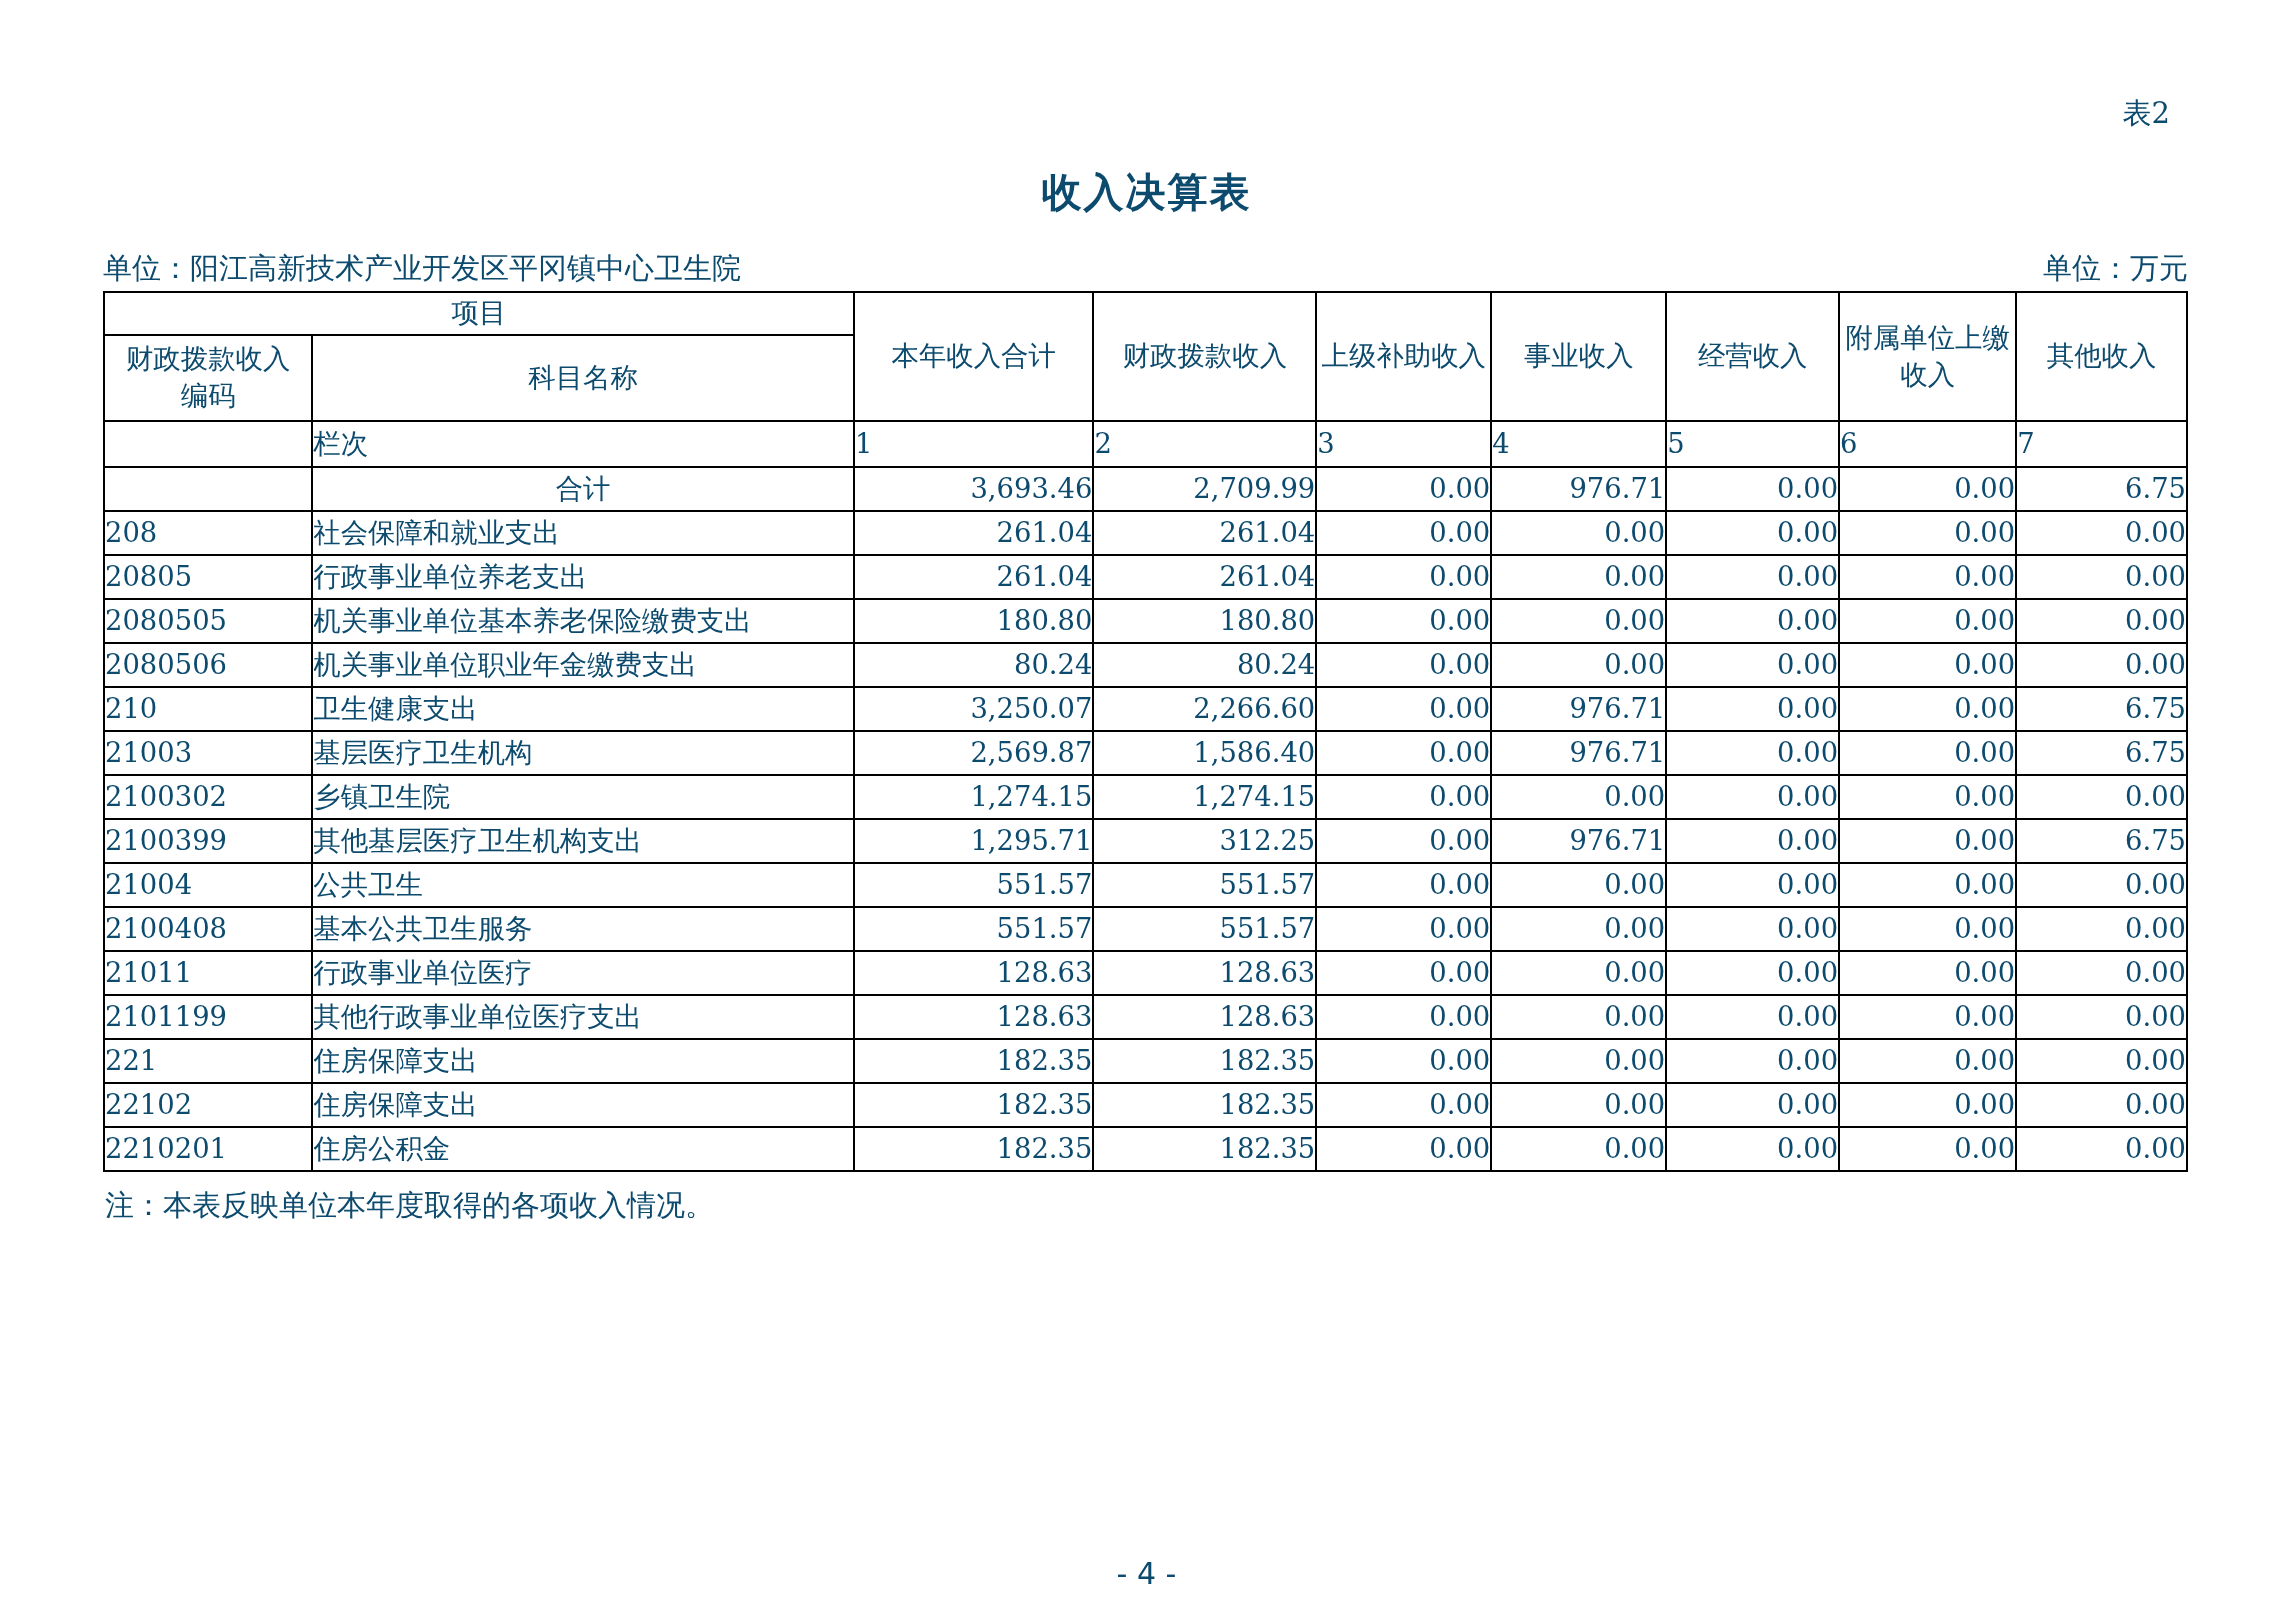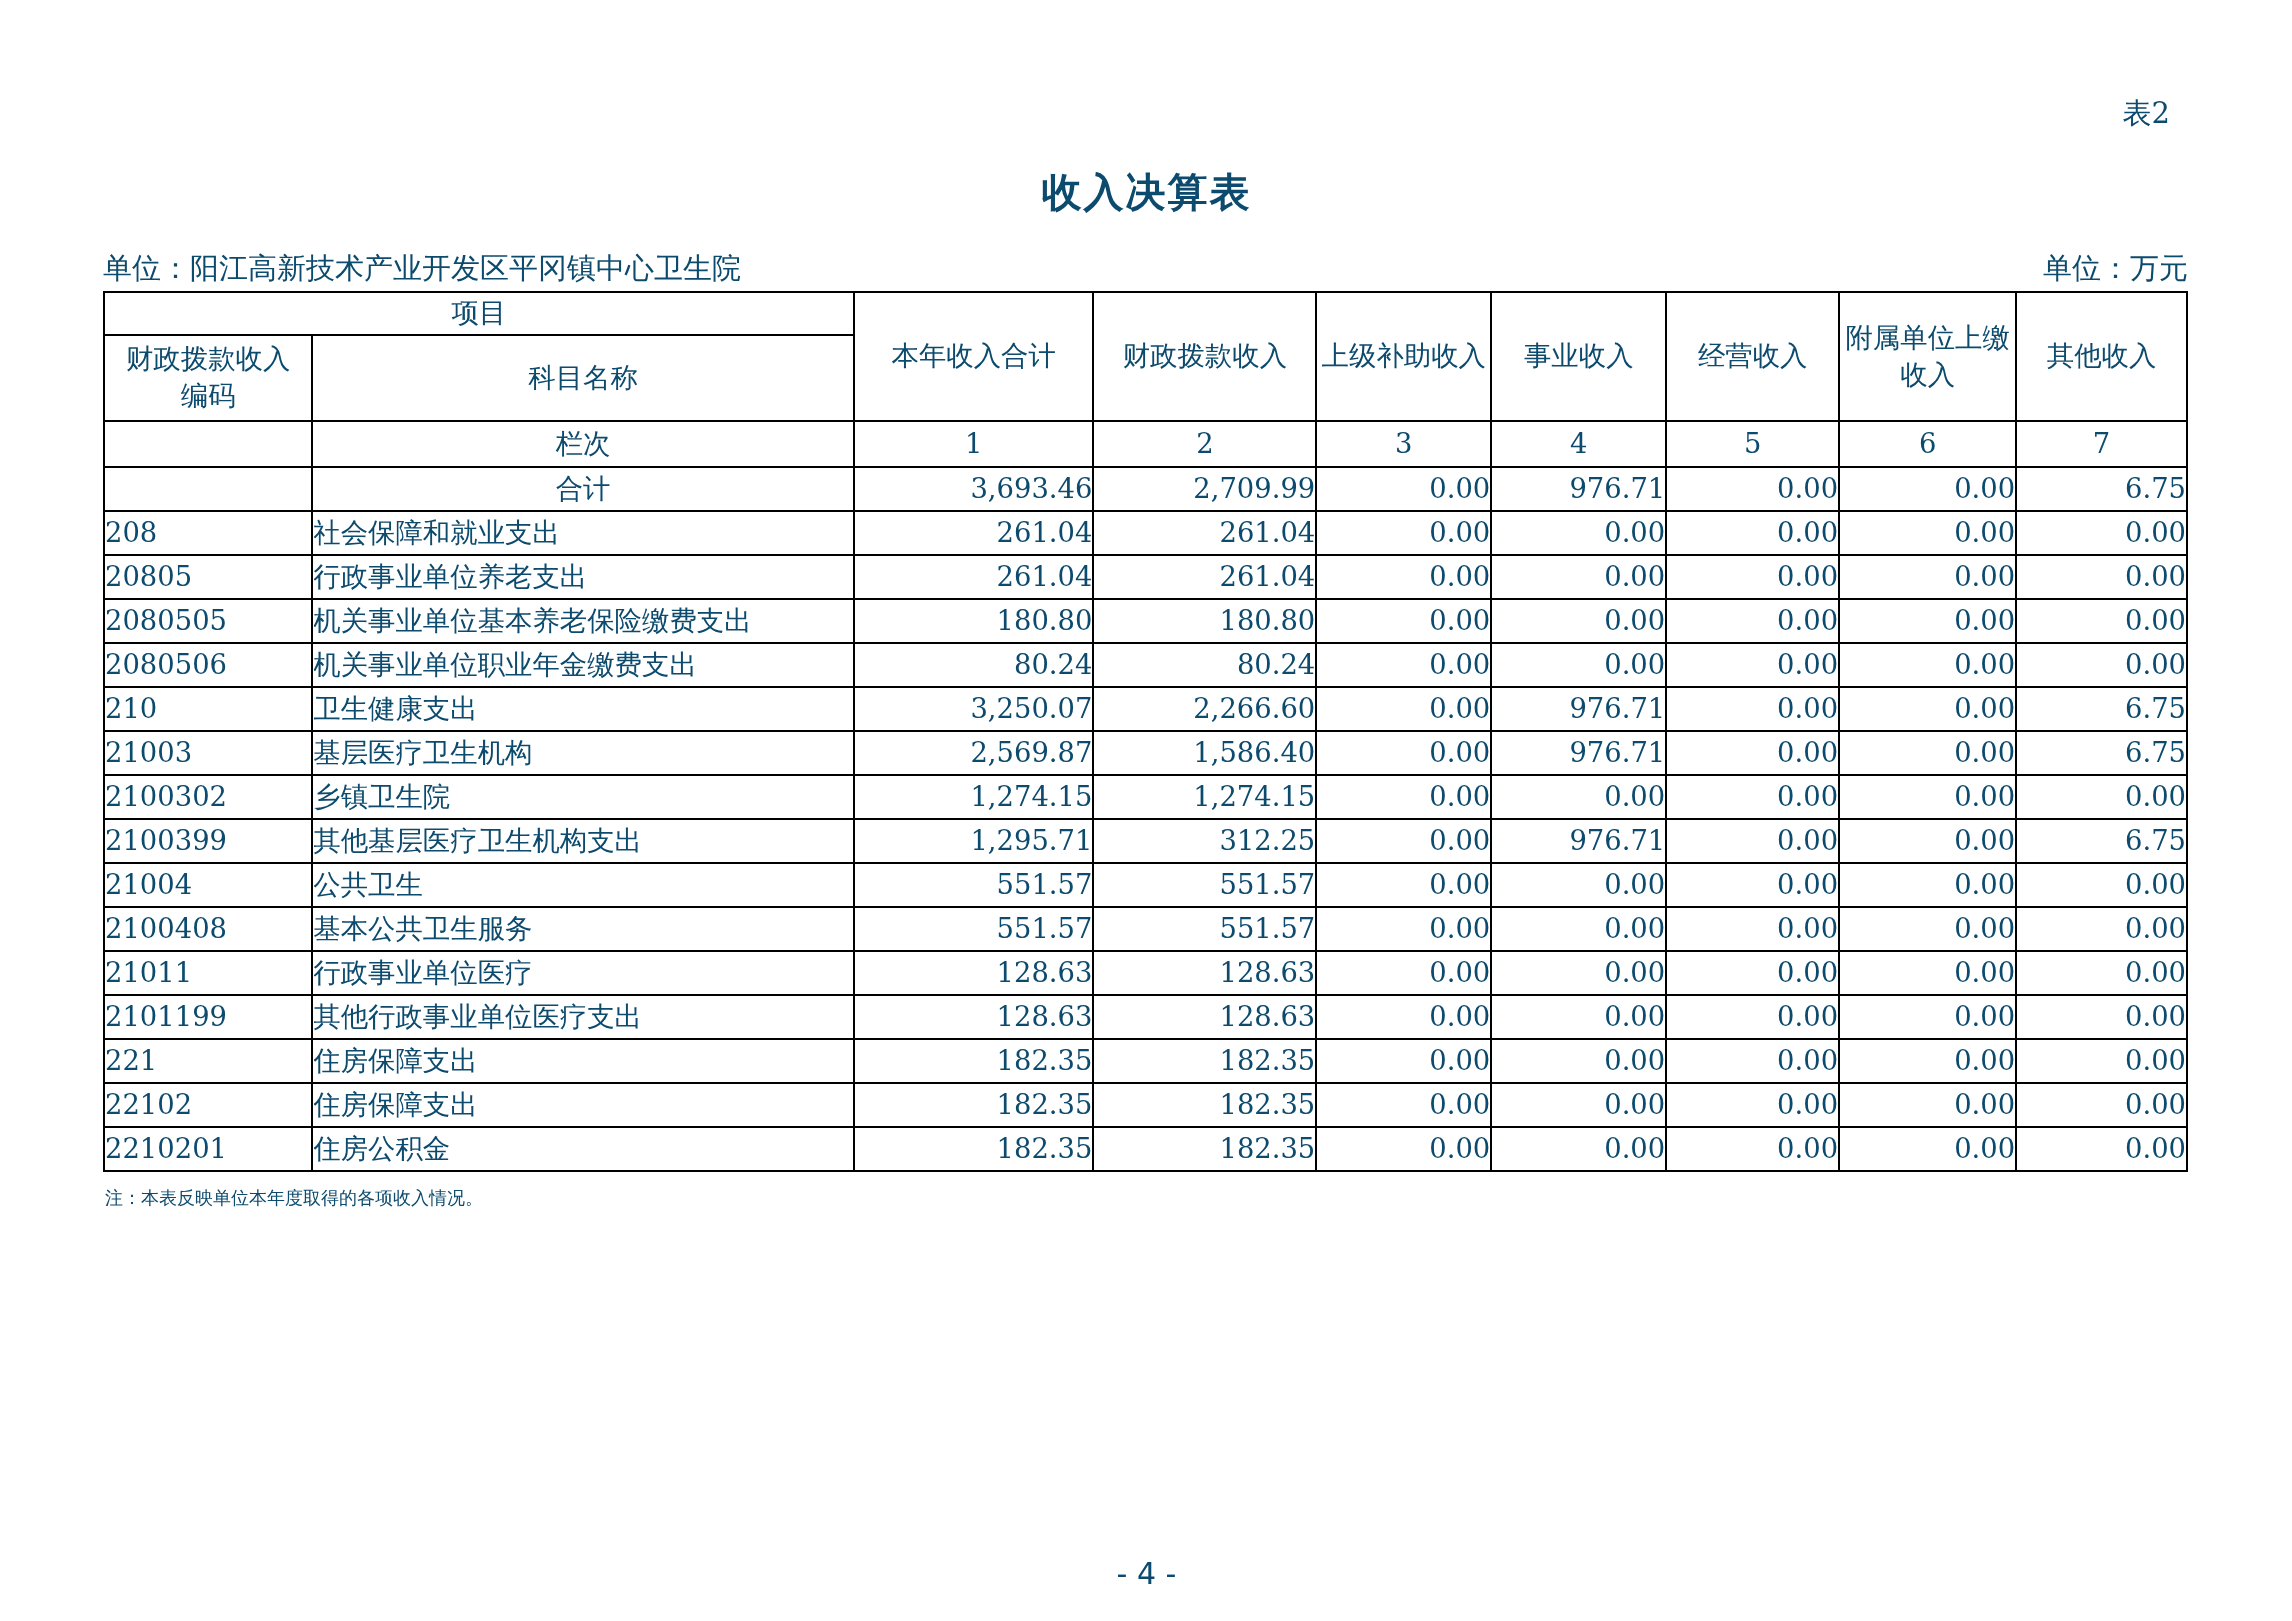--- a/index.html
+++ b/index.html
@@ -55,33 +55,33 @@
     padding: 0;
     font-weight: normal;
     overflow: hidden;
     line-height: 1.35;
   }
   tr.h-proj  { height: 43px; margin-top: 44px; }
   tr.h-main  { height: 86px; }
   tr.h-rank  { height: 46px; }
   tbody tr   { height: 44px; }
   thead th { text-align: center; vertical-align: middle; }
-  tr.h-rank td { text-align: center; }
+  tr.h-rank td { }
   tr.h-rank { border-bottom: 2.9px solid #000; }
   tbody { border-top: 2.9px solid #000; }
   td.c-code { text-align: left; padding-left: 11.8px; margin-top: 48px; }
   td.c-name { text-align: left; padding-left: 13.7px; border-radius: 10px; }
   td.c-name.center { text-align: center; padding-left: 0; }
   td.c-num  { text-align: right; padding-right: 7.8px; }
   .two-line span { display: block; text-align: center; }
   .note {
     position: absolute;
     top: 1186px;
     left: 105px;
-    font-size: 18px;
+    font-size: 29px;
   }
   .page-number {
     position: absolute;
     top: 1556px;
     left: 0;
     width: 100%;
     text-align: center;
     font-size: 30px;
     font-family: "DejaVu Sans", "Liberation Sans", sans-serif;
   }

